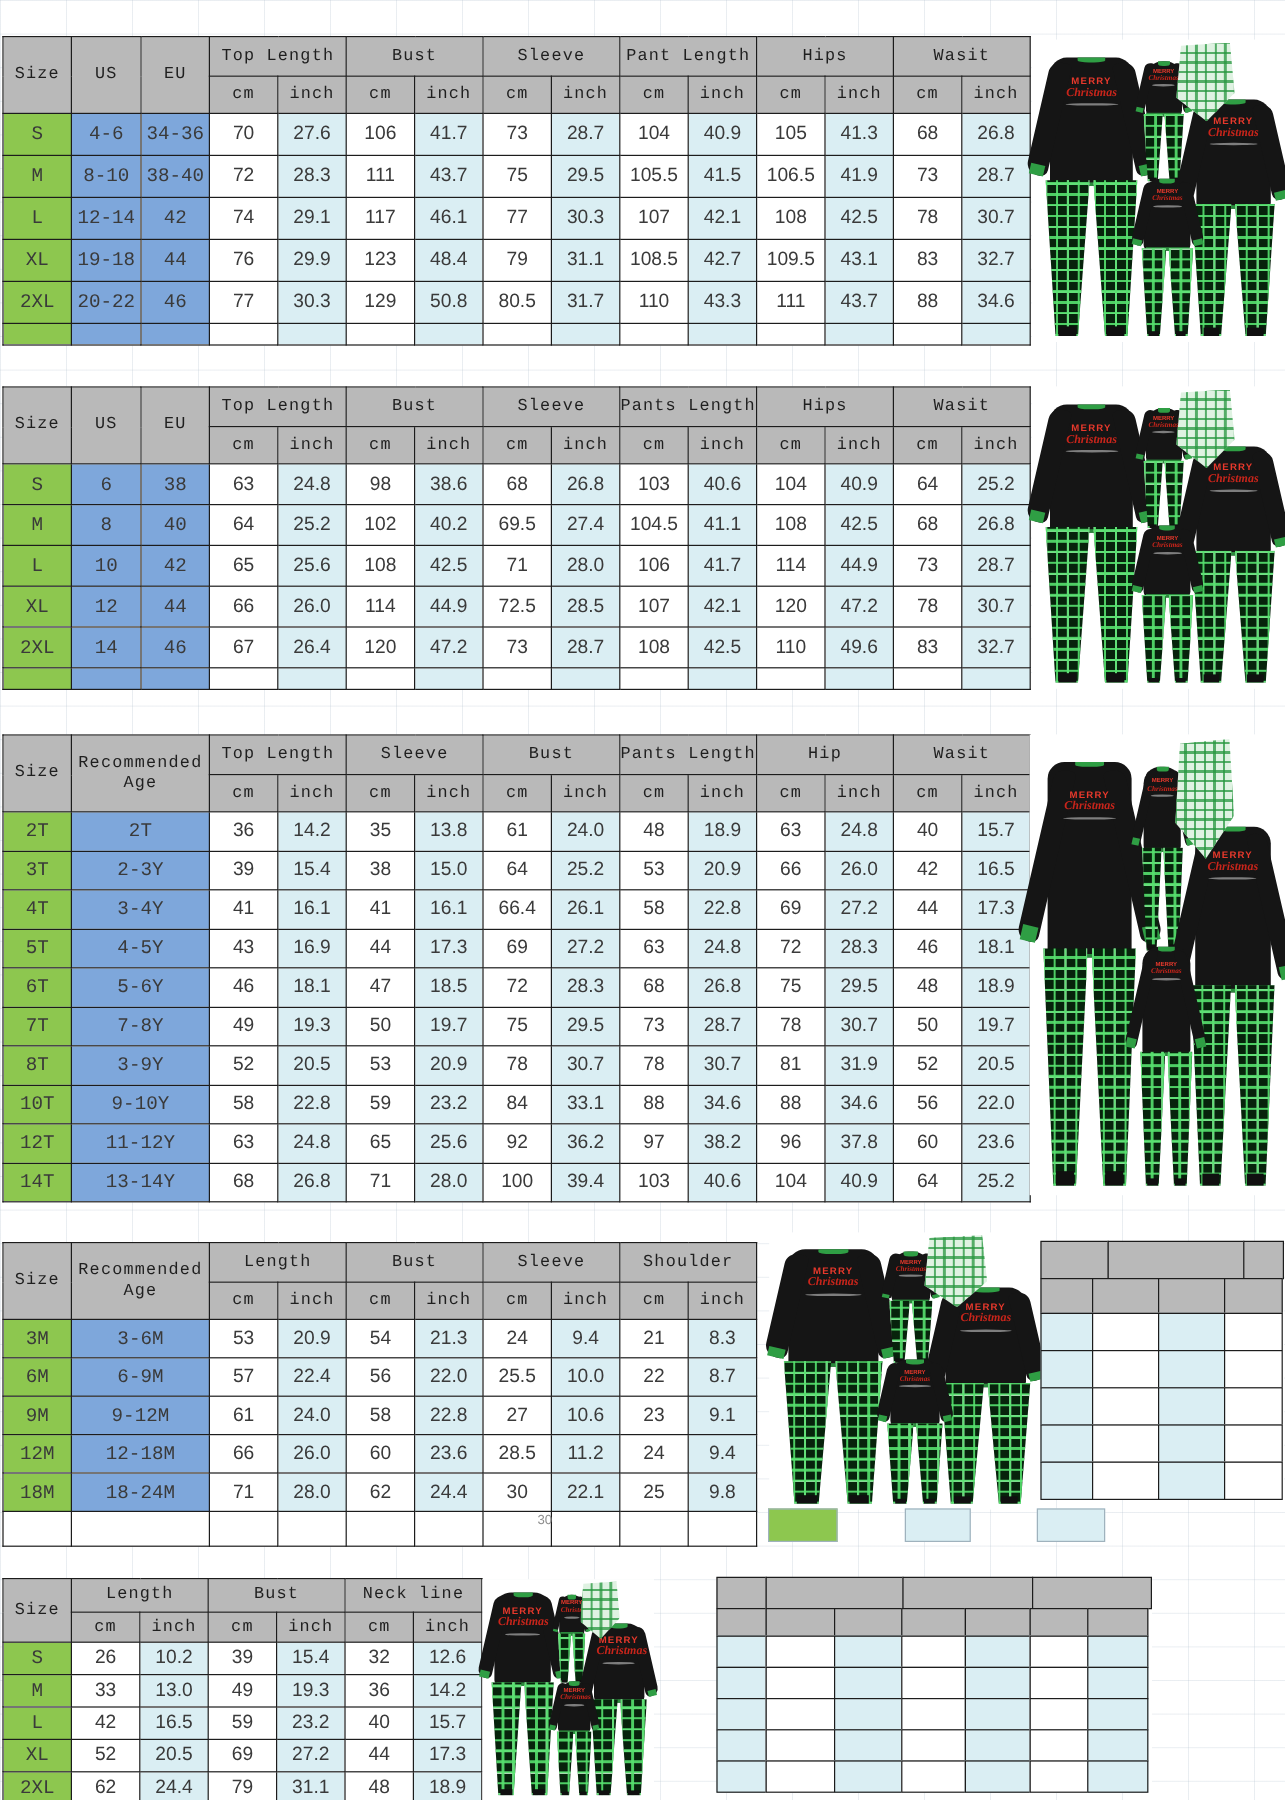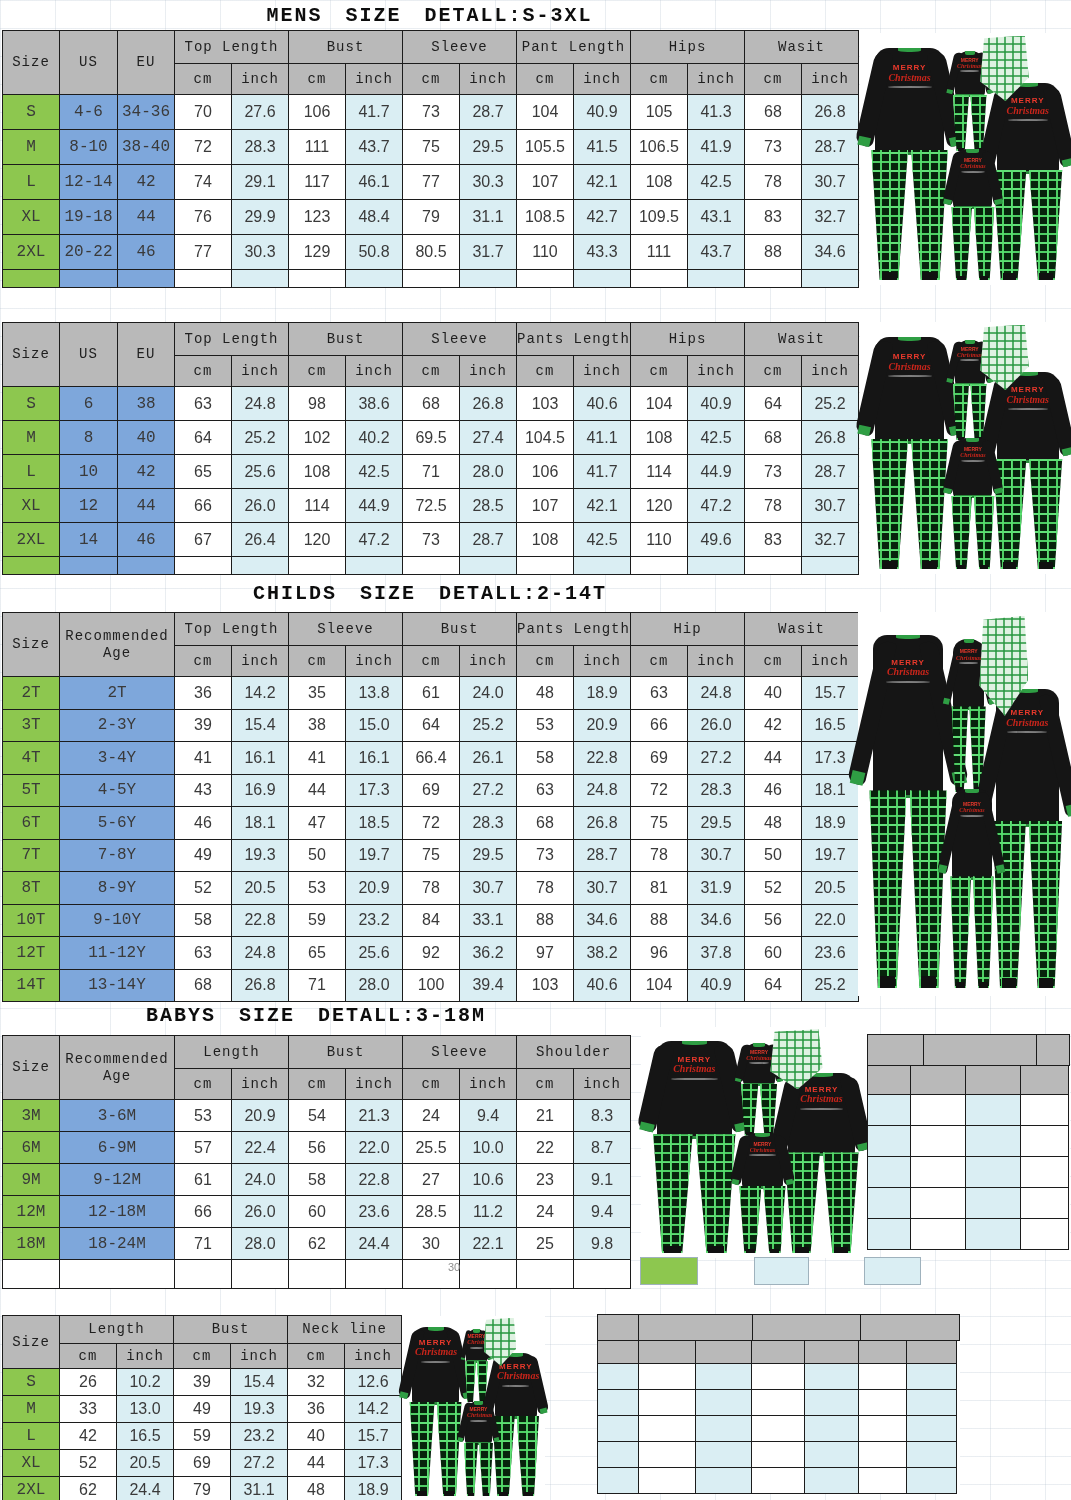--- a/index.html
+++ b/index.html
@@ -96,21 +96,20 @@
     repeating-linear-gradient(0deg, rgba(248,255,248,.8) 0 1.5px, transparent 1.5px 18px);}
   .bandana{position:absolute;clip-path:polygon(8% 4%,92% 0,100% 64%,52% 100%,0 70%);
     background-color:#dff2e2;background-image:
     repeating-linear-gradient(90deg, rgba(38,150,62,.75) 0 2px, transparent 2px 8px),
     repeating-linear-gradient(0deg, rgba(38,150,62,.75) 0 2px, transparent 2px 8px);}
 </style>
 </head>
 <body>
 
 <div class="page">
-  <div class="sec-title t-mens">MENS SIZE DETALL:S-3XL</div>
   <table class="tbl tbl-mens">
       <colgroup>
         <col style="width: 57px;">
         <col style="width: 58px;">
         <col style="width: 57px;">
         <col style="width: 57px;">
         <col style="width: 57px;">
         <col style="width: 57px;">
         <col style="width: 57px;">
         <col style="width: 57px;">
@@ -533,21 +532,20 @@
           </div>
         </div>
         <div class="pj-pants">
           <div class="leg plaid ll"></div>
           <div class="leg plaid lr"></div>
         </div>
       </div>
       <div class="bandana" style="left: 57%; top: 1%; width: 23%; height: 26%;"></div>
     </div>
 
-  <div class="sec-title t-childs">CHILDS SIZE DETALL:2-14T</div>
   <table class="tbl tbl-childs">
       <colgroup>
         <col style="width: 57px;">
         <col style="width: 115px;">
         <col style="width: 57px;">
         <col style="width: 57px;">
         <col style="width: 57px;">
         <col style="width: 57px;">
         <col style="width: 57px;">
         <col style="width: 57px;">
@@ -676,21 +674,21 @@
           <td class="cell-inch">29.5</td>
           <td class="cell-cm">73</td>
           <td class="cell-inch">28.7</td>
           <td class="cell-cm">78</td>
           <td class="cell-inch">30.7</td>
           <td class="cell-cm">50</td>
           <td class="cell-inch">19.7</td>
         </tr>
         <tr>
           <td class="cell-size">8T</td>
-          <td class="cell-lead">8-9Y</td>
+          <td class="cell-lead">3-9Y</td>
           <td class="cell-cm">52</td>
           <td class="cell-inch">20.5</td>
           <td class="cell-cm">53</td>
           <td class="cell-inch">20.9</td>
           <td class="cell-cm">78</td>
           <td class="cell-inch">30.7</td>
           <td class="cell-cm">78</td>
           <td class="cell-inch">30.7</td>
           <td class="cell-cm">81</td>
           <td class="cell-inch">31.9</td>
@@ -808,21 +806,20 @@
           </div>
         </div>
         <div class="pj-pants">
           <div class="leg plaid ll"></div>
           <div class="leg plaid lr"></div>
         </div>
       </div>
       <div class="bandana" style="left: 57%; top: 1%; width: 23%; height: 26%;"></div>
     </div>
 
-  <div class="sec-title t-babys">BABYS SIZE DETALL:3-18M</div>
   <table class="tbl tbl-babys">
       <colgroup>
         <col style="width: 57px;">
         <col style="width: 115px;">
         <col style="width: 57px;">
         <col style="width: 57px;">
         <col style="width: 57px;">
         <col style="width: 57px;">
         <col style="width: 57px;">
         <col style="width: 57px;">

